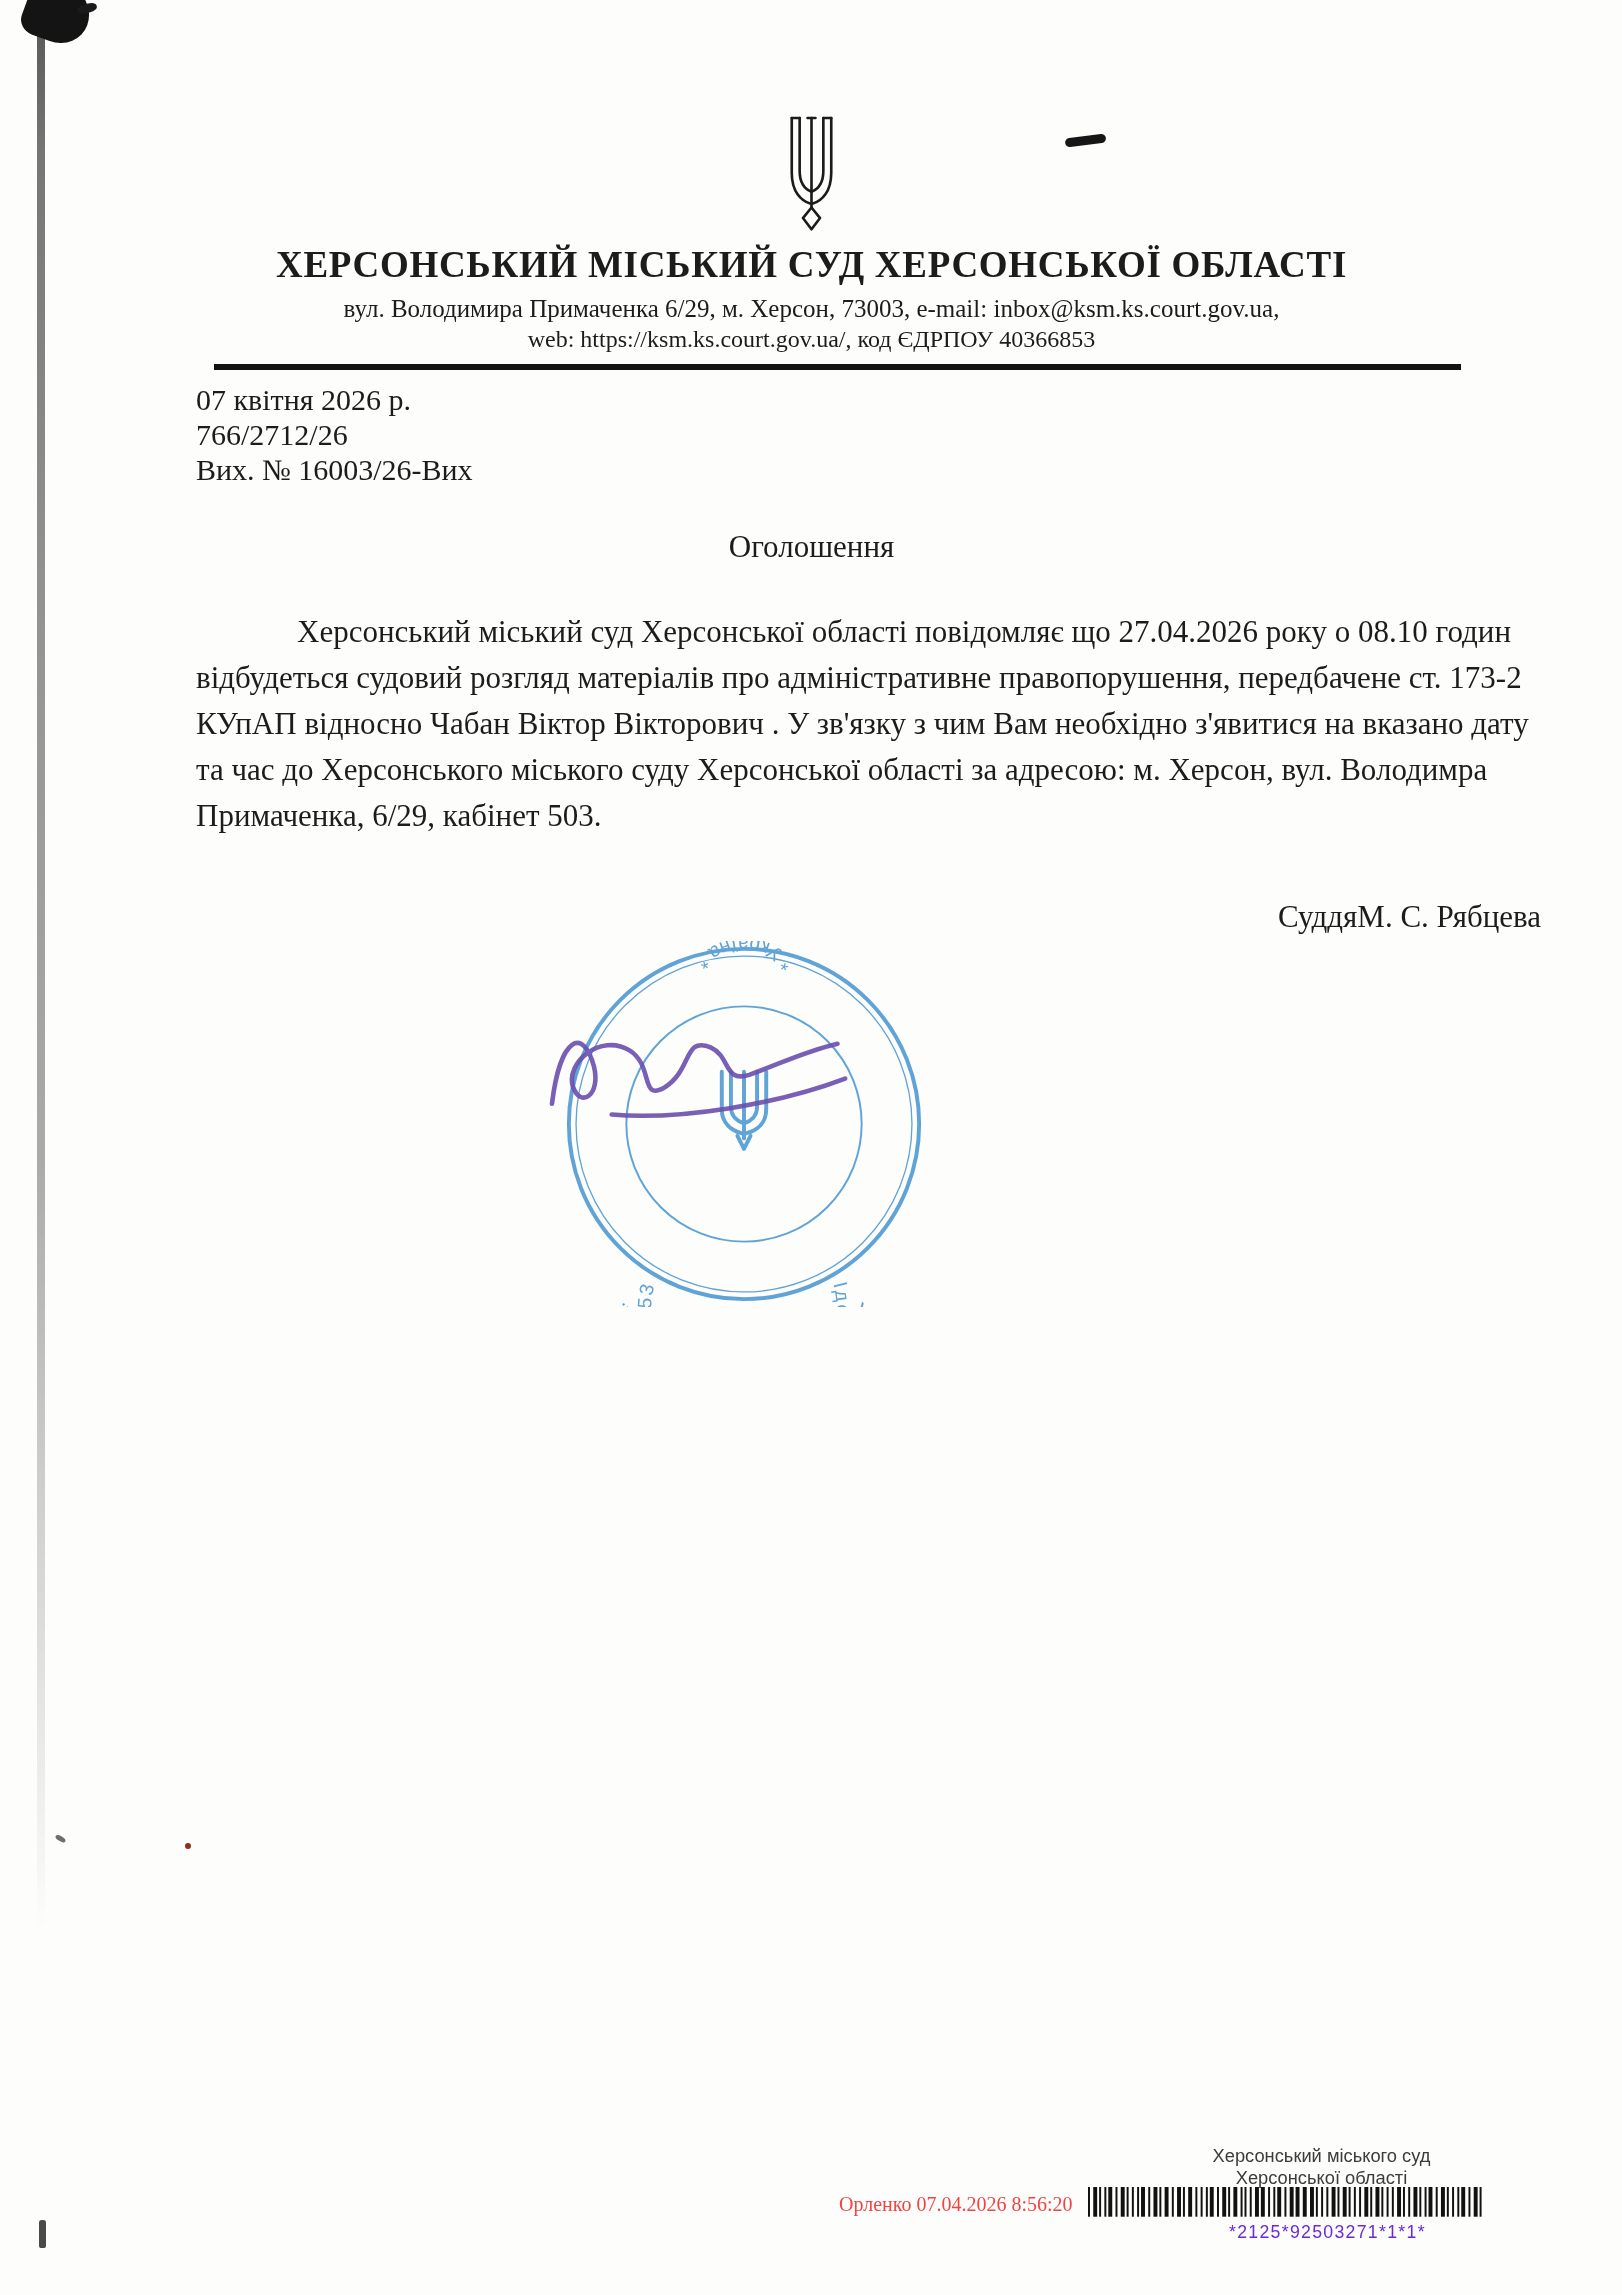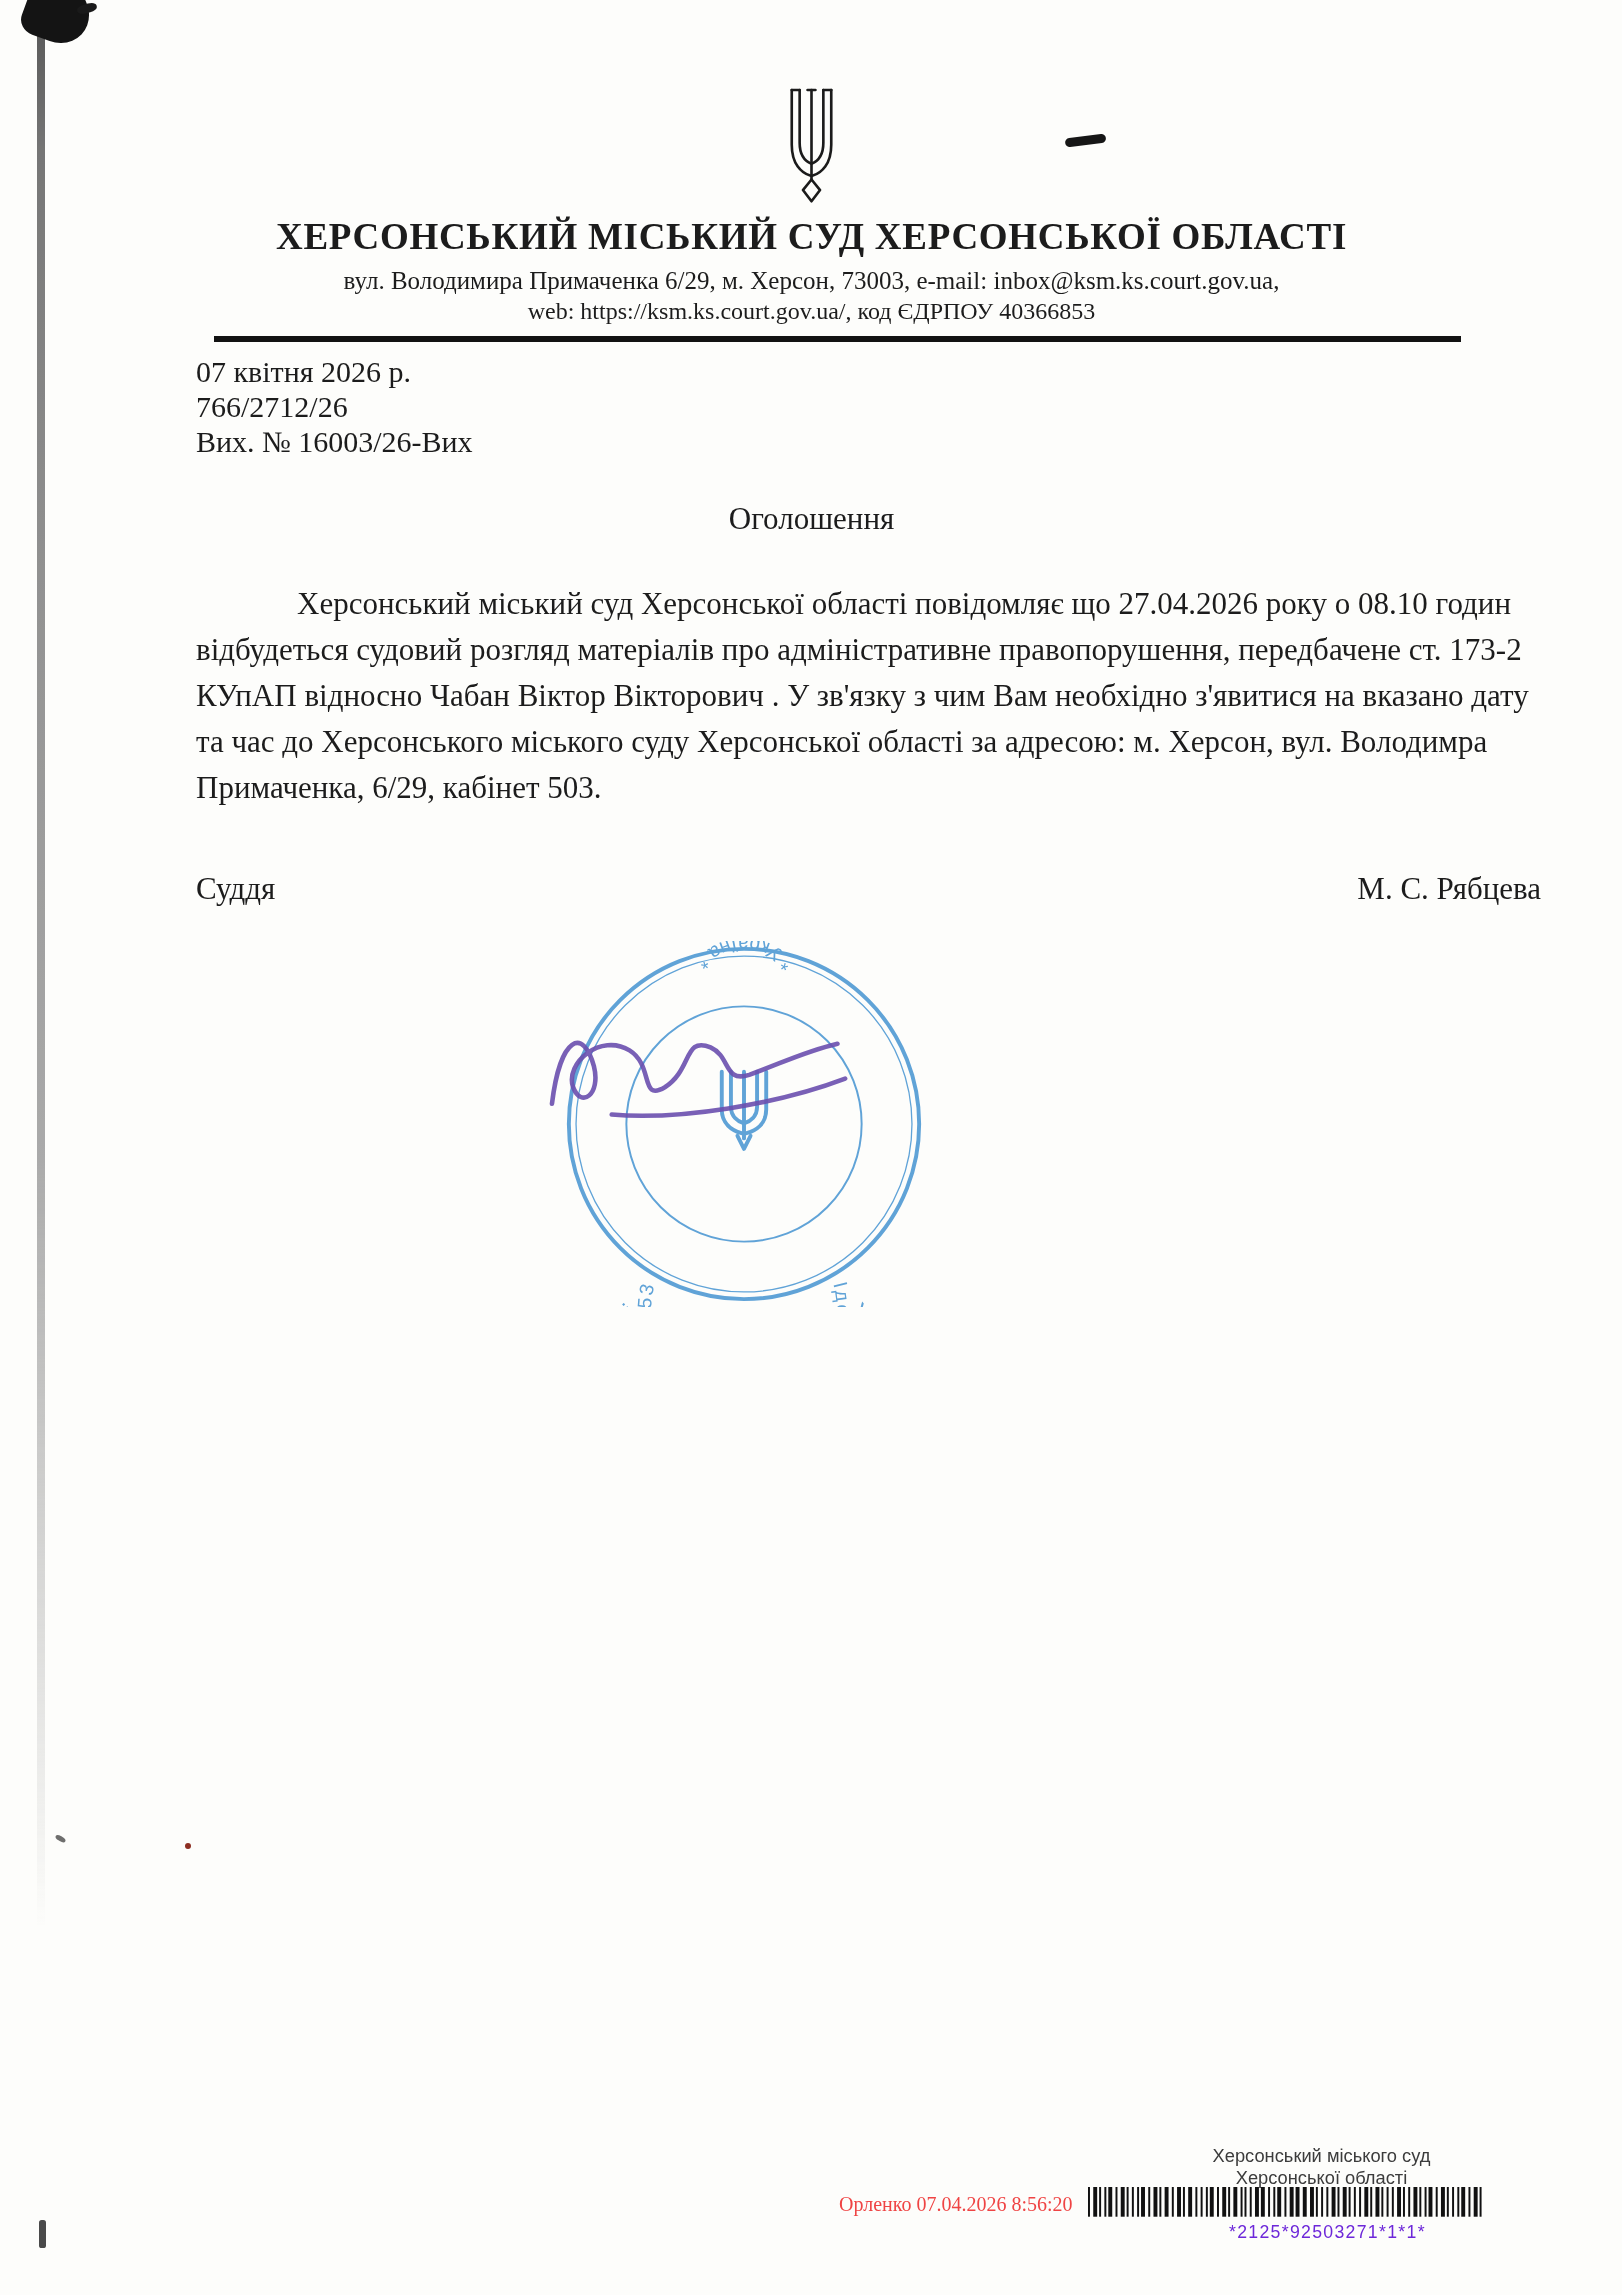--- a/index.html
+++ b/index.html
@@ -2,35 +2,35 @@
 <html style="font-size:10.5px"><head>
 <meta charset="utf-8">
 <style>
   html,body { margin:0; padding:0; background:#9a9a9a; }
   .page {
     position:relative; width:1623px; height:2295px; margin:0 auto;
     background:#fdfdfb; overflow:hidden;
     font-family:"Liberation Serif", serif; color:#1c1c1c;
   }
   
-  .header { padding-top:82px; text-align:center; }
+  .header { padding-top:110px; text-align:center; }
   .emblem { display:inline-block; width:79px; height:122px; }
   .court-title { font-size:37px; font-weight:bold; letter-spacing:0.7px; margin-top:9.2px; }
   .addr { font-size:25px; line-height:31px; margin-top:6.5px; }
   .addr2 { font-size:24px; line-height:30px; }
   .rule { margin:10.5px 0 0 214px; width:1247px; height:5.9px; background:#121212; }
   
   .meta { margin:11.8px 0 0 196px; font-size:30px; line-height:35px; }
   
   .announcement { margin-top:41px; text-align:center; font-size:31px; line-height:37px; }
   
   .bodytext { margin:44px 82px 0 196px; font-size:31px; line-height:46px; }
   .bodytext p { margin:0; text-indent:101px; }
   
-  .sig-row { display:flex; justify-content:space-between; margin:60px 82px 0 196px; font-size:31px; }
+  .sig-row { display:flex; justify-content:flex-end; margin:60px 82px 0 196px; font-size:31px; }
   
   .stamp { position:absolute; left:561px; top:941px; width:366px; height:366px; opacity:.88; }
   .handsign { position:absolute; left:531px; top:985px; width:340px; height:151px; transform:rotate(-4deg); }
   
   .footer-court { position:absolute; left:1171px; top:2145px; width:301px; text-align:center;
     font-family:"Liberation Sans", sans-serif; font-size:18.3px; line-height:22px; color:#3c3c3c; }
   .print-line { position:absolute; left:839px; top:2193px;
     font-family:Liberation Serif, serif; font-size:20px; color:#ef4444; }
   .barcode-svg { position:absolute; left:1088px; top:2187px; width:406px; height:31px; }
   .barcode-caption { position:absolute; left:1229px; top:2222px;

